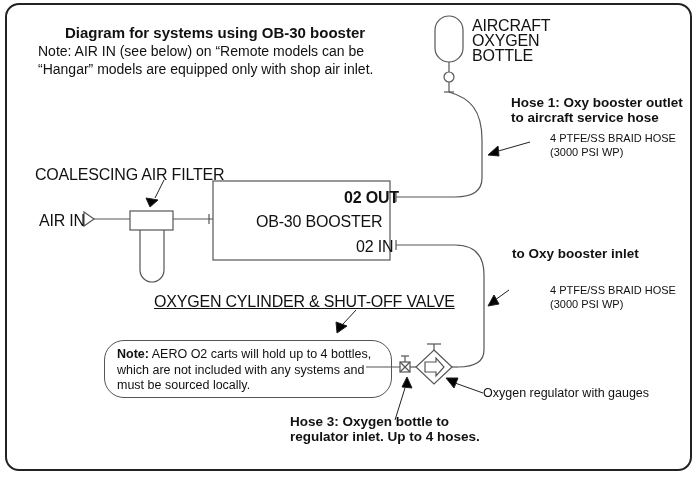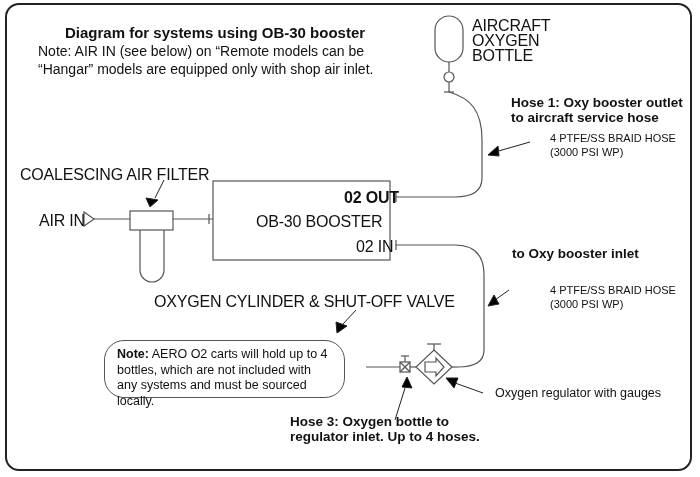--- a/index.html
+++ b/index.html
@@ -5,21 +5,21 @@
   html, body { margin:0; padding:0; background:#fff; }
   body { width:700px; height:477px; position:relative; overflow:hidden; font-family:"Liberation Sans", sans-serif; color:#111; }
   .frame { position:absolute; left:5px; top:3px; width:687px; height:468px; border:2px solid #222; border-radius:14px; box-sizing:border-box; }
   svg.diagram { position:absolute; left:0; top:0; }
   .t { position:absolute; white-space:nowrap; }
   .title { left:38px; top:24px; font-size:15px; font-weight:bold;margin-left:27px; }
   .note { left:38px; top:42px; font-size:14px; line-height:18px; }
   .lbl { font-size:16px; letter-spacing:-0.2px; }
   .hose { font-size:13.5px; font-weight:bold; line-height:15px; }
   .small { font-size:11px; line-height:14px;margin-left:40px; }
-  .notebox { position:absolute; left:104px; top:340px; width:241px; height:58px; border:1.5px solid #555; border-radius:20px; box-sizing:border-box; padding:6px 10px 0 12px; font-size:12.5px; line-height:15.5px; }
+  .notebox { position:absolute; left:104px; top:340px; width:288px; height:58px; border:1.5px solid #555; border-radius:20px; box-sizing:border-box; padding:6px 10px 0 12px; font-size:12.5px; line-height:15.5px; }
 </style>
 </head>
 <body>
 
 <div class="frame"></div>
 
 <svg class="diagram" width="700" height="477">
   <g stroke="#555" stroke-width="1.2" fill="none">
 
     <rect x="435" y="16" width="28" height="46" rx="14"></rect>
@@ -88,38 +88,38 @@
 
 <div class="t hose" style="left:511px;top:95px;">
   <div>Hose 1:  Oxy booster outlet</div>
   <div>to aircraft service hose</div>
 </div>
 <div class="t small" style="left:510px;top:131px;">
   <div>4 PTFE/SS BRAID HOSE</div>
   <div>(3000 PSI WP)</div>
 </div>
 
-<div class="t lbl" style="left:20px;top:166px;">COALESCING AIR FILTER</div>
+<div class="t lbl" style="left:35px;top:166px;">COALESCING AIR FILTER</div>
 <div class="t lbl" style="left:39px;top:212px;">AIR IN</div>
 <div class="t lbl" style="left:256px;top:213px;">OB-30 BOOSTER</div>
 <div class="t lbl" style="left:344px;top:189px;font-weight:bold;">02 OUT</div>
 <div class="t lbl" style="left:356px;top:238px;">02 IN</div>
 
 <div class="t hose" style="left:512px;top:246px;">
   <div>to Oxy booster inlet</div>
 </div>
 <div class="t small" style="left:510px;top:283px;">
   <div>4 PTFE/SS BRAID HOSE</div>
   <div>(3000 PSI WP)</div>
 </div>
 
-<div class="t lbl" style="left:154px;top:293px;">OXYGEN CYLINDER &amp; SHUT-OFF VALVE</div>
+<div class="t lbl" style="left:154px;top:293px;text-decoration:underline;">OXYGEN CYLINDER &amp; SHUT-OFF VALVE</div>
 
 <div class="notebox">
   <b>Note:</b><span> AERO O2 carts will hold up to 4 bottles, which are not included with any systems and must be sourced locally.</span>
 </div>
 
-<div class="t" style="left:483px;top:386px;font-size:12.5px;margin-left:12px;">Oxygen regulator with gauges</div>
+<div class="t" style="left:483px;top:386px;font-size:12.5px;">Oxygen regulator with gauges</div>
 
 <div class="t hose" style="left:290px;top:414px;">
   <div>Hose 3:  Oxygen bottle to</div>
   <div>regulator inlet. Up to 4 hoses.</div>
 </div>
 
 </body></html>

